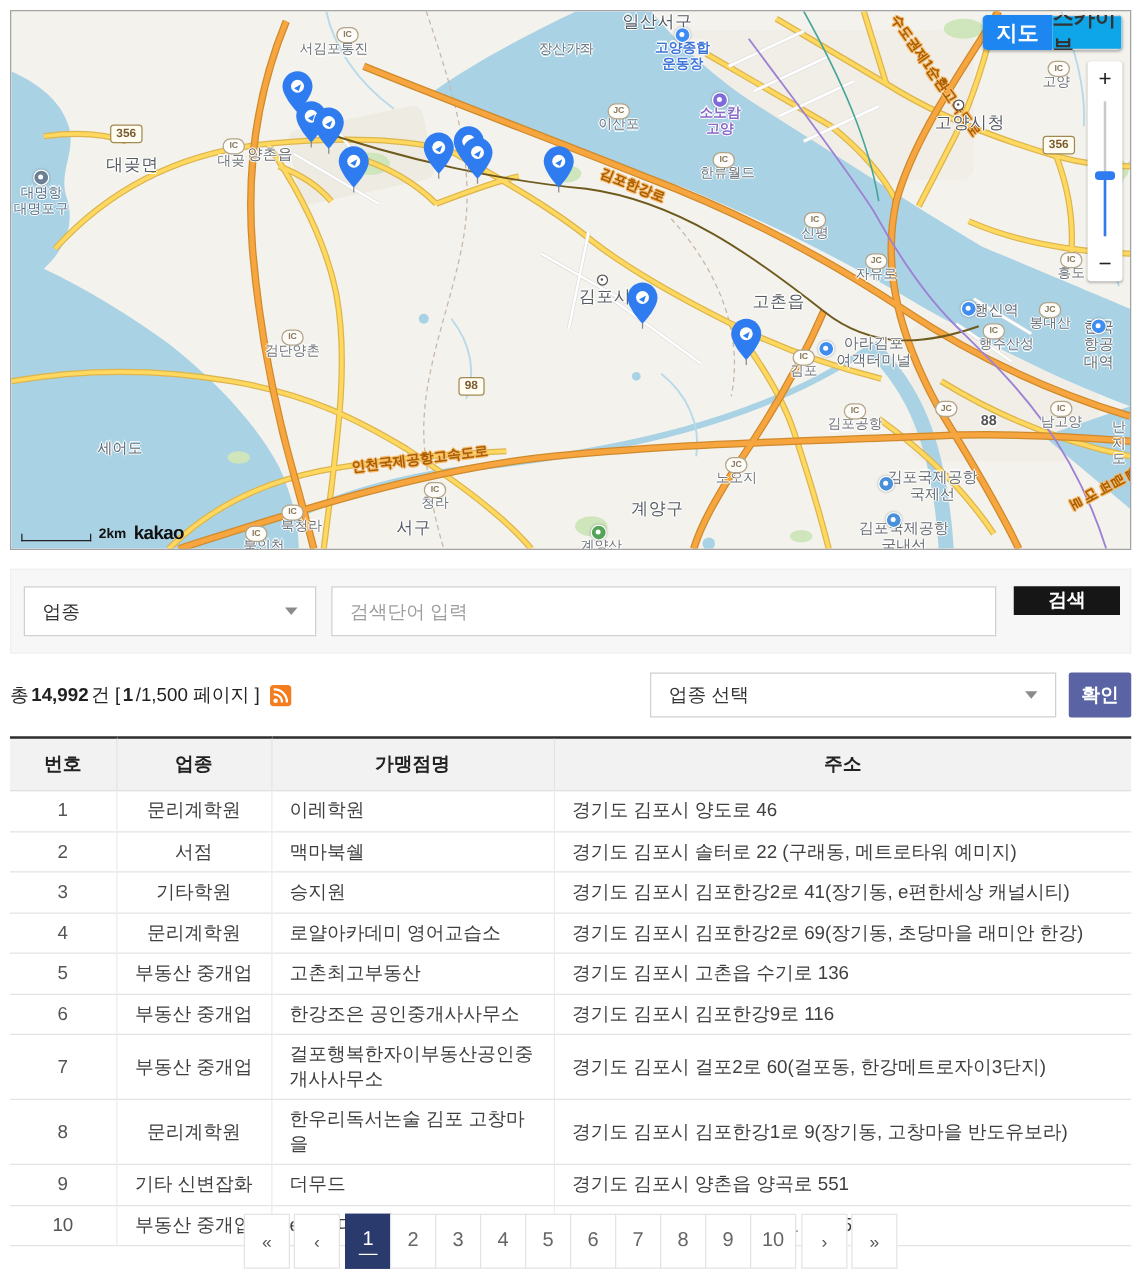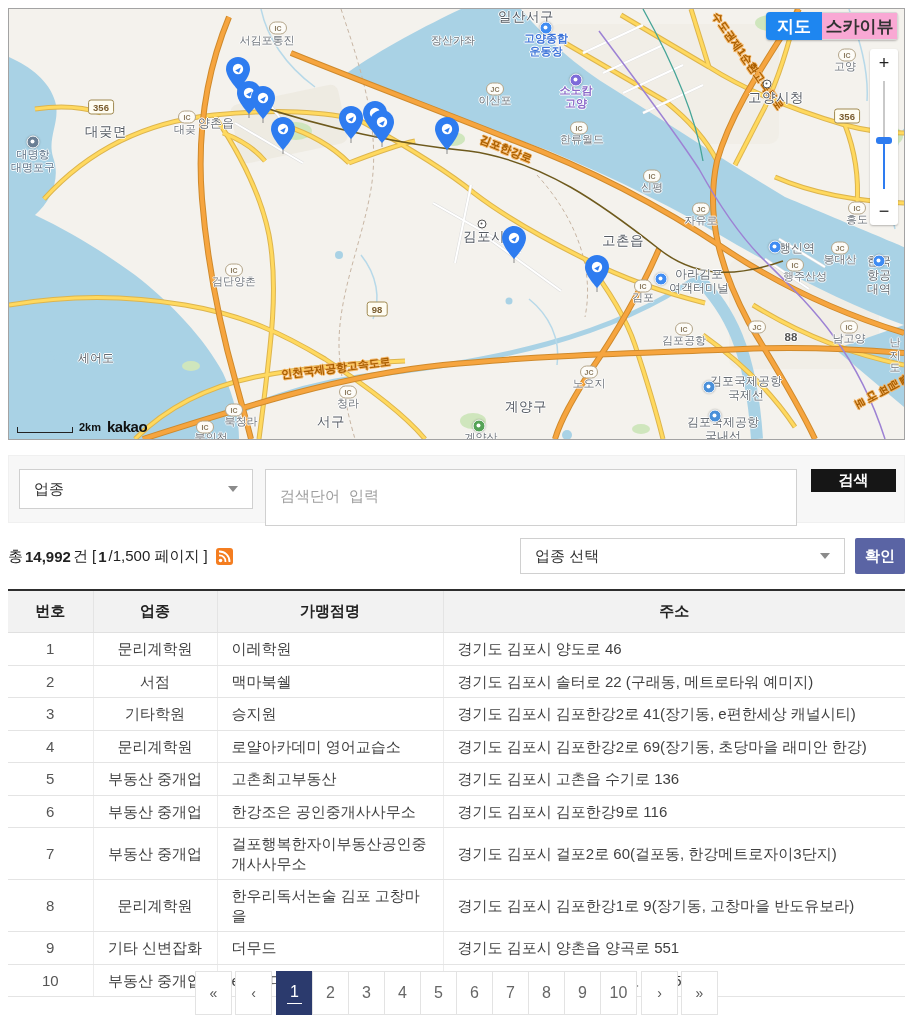--- a/index.html
+++ b/index.html
@@ -38,21 +38,21 @@
   .poi::after{content:"";position:absolute;left:3px;top:3px;width:4px;height:4px;
        border-radius:50%;background:#fff;}
   .pin{position:absolute;width:26px;height:40px;cursor:pointer;}
 
   
   .map-toggle{position:absolute;top:3px;right:6px;display:flex;height:28px;
               border-radius:4px;overflow:hidden;box-shadow:0 1px 2px rgba(0,0,0,.25);
               font-size:17px;font-weight:700;}
   .map-toggle .t-map{background:#1e86f0;color:#fff;width:56px;display:flex;
                      align-items:center;justify-content:center;cursor:pointer;}
-  .map-toggle .t-sky{background:#f9a8d4;color:#333;width:76px;display:flex;
+  .map-toggle .t-sky{background:#0ea5e9;color:#333;width:56px;display:flex;
                      align-items:center;justify-content:center;cursor:pointer;
                      border:1px solid #d7d7d7;border-left:none;box-sizing:border-box;}
   .zoom-ctrl{position:absolute;top:40px;right:6px;width:28px;height:176px;background:#fff;
              border-radius:3px;box-shadow:0 1px 2px rgba(0,0,0,.25);}
   .zoom-ctrl .zin,.zoom-ctrl .zout{position:absolute;left:0;width:28px;height:24px;text-align:center;
              font-size:18px;color:#222;line-height:24px;cursor:pointer;}
   .zoom-ctrl .zin{top:2px;} .zoom-ctrl .zout{bottom:2px;}
   .zoom-track{position:absolute;left:13px;top:32px;width:2px;height:108px;background:#c9c9c9;}
   .zoom-fill{position:absolute;left:13px;top:92px;width:2px;height:48px;background:#2e7cf0;}
   .zoom-handle{position:absolute;left:6px;top:88px;width:16px;height:7px;background:#2e7cf0;
@@ -64,23 +64,23 @@
   .kakao-logo{font-size:15px;font-weight:800;color:#111;line-height:.8;letter-spacing:-.5px;}
 
   
   .search-strip{position:absolute;left:8px;top:455px;width:897px;height:68px;
                 background:#f7f7f7;border:1px solid #f0f0f0;box-sizing:border-box;}
   .sel{position:absolute;background:#fff;border:1px solid #d0d0d0;box-sizing:border-box;
        display:flex;align-items:center;padding:0 14px;font-size:15px;color:#333;cursor:pointer;}
   .sel .caret{margin-left:auto;width:0;height:0;border-left:5px solid transparent;
        border-right:5px solid transparent;border-top:6px solid #8b8b8b;}
   .sel1{left:10px;top:13px;width:234px;height:40px;}
-  .search-input{position:absolute;left:256px;top:13px;width:532px;height:57px;
+  .search-input{position:absolute;left:256px;top:13px;width:532px;height:40px;
        border:1px solid #d0d0d0;box-sizing:border-box;padding:0 14px;font-size:15px;color:#333;
-       font-family:Liberation Mono, monospace;}
+       font-family:Liberation Sans, sans-serif;}
   .search-input::placeholder{color:#9e9e9e;}
   .btn-search{position:absolute;left:802px;top:13px;width:85px;height:23px;background:#161616;
        color:#fff;border:none;font-size:15px;font-weight:700;cursor:pointer;font-family:inherit;}
 
   
   .result-bar{position:absolute;left:8px;top:537px;width:897px;height:38px;}
   .count-line{position:absolute;left:0;top:10px;font-size:15px;color:#222;display:flex;
               align-items:center;gap:2px;}
   .count-line b{font-weight:700;}
   .rss{margin-left:6px;display:inline-block;width:17px;height:17px;border-radius:3px;

